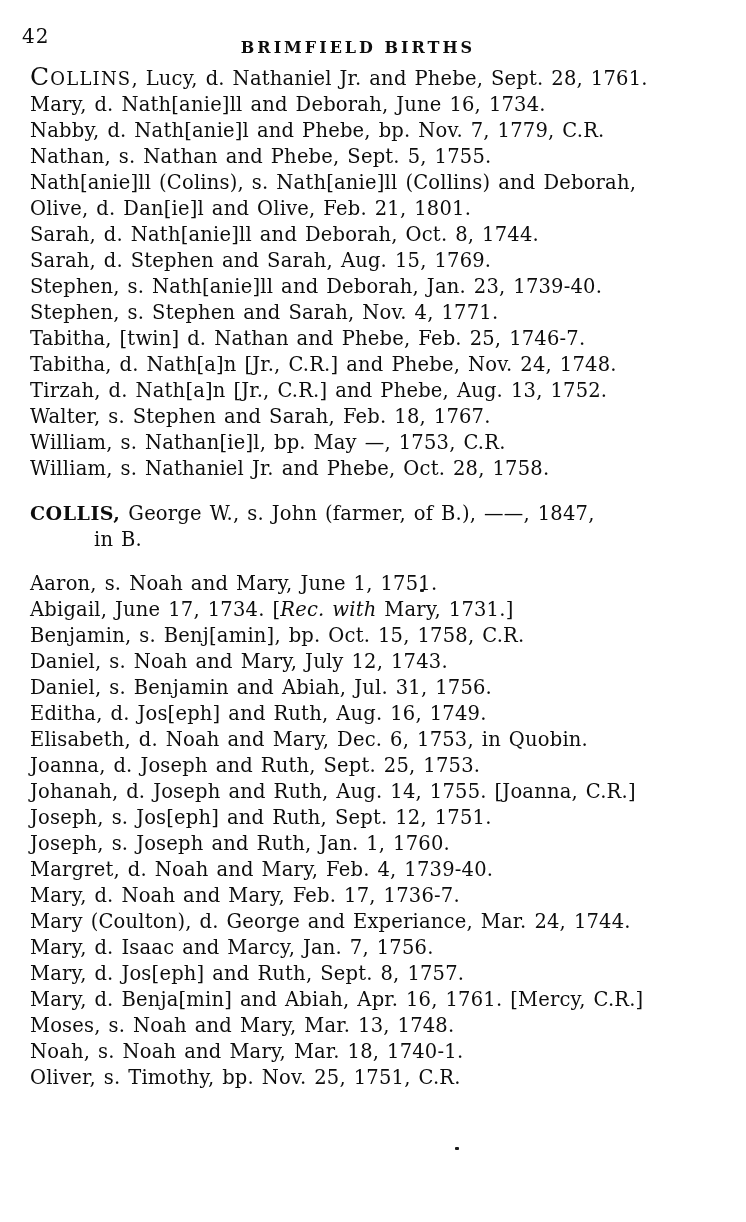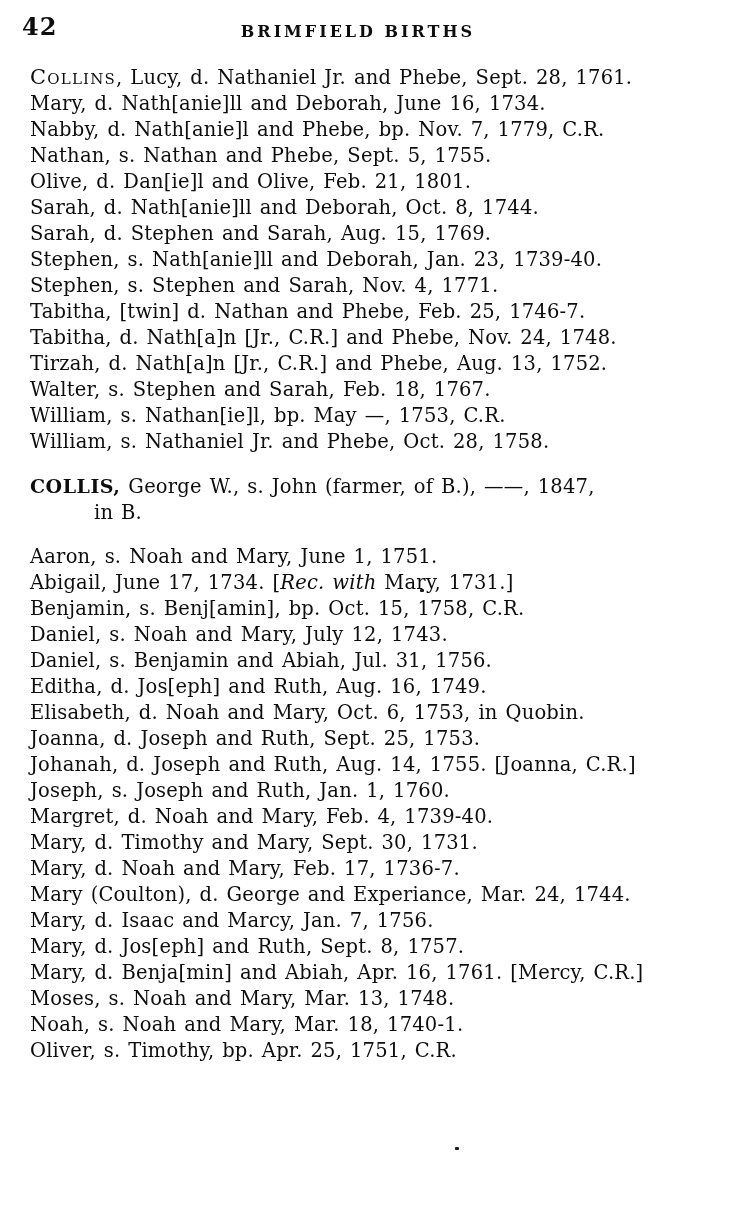--- a/index.html
+++ b/index.html
@@ -13,51 +13,51 @@
     overflow: hidden;
     box-sizing: border-box;
   }
   .page-header {
     position: relative;
     height: 44px;
   }
   .page-number {
     position: absolute;
     left: 22px;
-    top: 12px;
-    font-size: 24px;
-    font-weight: bold;
+    top: 24px;
+    font-size: 20px;
+    font-weight: normal;
     letter-spacing: 1px;
   }
   .page-title {
     position: absolute;
     left: 0;
     right: 30px;
-    top: 22px;
+    top: 38px;
     text-align: center;
     font-size: 16px;
     font-weight: bold;
     letter-spacing: 3px;
   }
   .content {
     margin: 20px 6px 0 30px;
     font-size: 19.5px;
     line-height: 26px;
     letter-spacing: 0.2px;
     word-spacing: 1.5px;
   }
   .section { margin-top: 0; }
   .section + .section { margin-top: 18px; }
   .line { white-space: nowrap; }
   .line.indent { padding-left: 64px; }
   .seg-normal { font-style: normal; }
   .seg-smallcaps {
     font-variant: small-caps;
     letter-spacing: 1.2px;
-    font-size: 21px;
+    font-size: 25px;
   }
   .seg-bold {
     font-weight: bold;
     font-size: 19px;
     letter-spacing: 0.5px;
   }
   .seg-italic { font-style: italic; }
   .speck {
     position: absolute;
     background: #1a1a1a;
@@ -73,20 +73,21 @@
   <div class="page-header">
     <span class="page-number">42</span>
     <span class="page-title">BRIMFIELD BIRTHS</span>
   </div>
   <div class="content">
       <div class="section">
         <div class="line"><span class="seg-smallcaps">Collins</span><span class="seg-normal">, Lucy, d. Nathaniel Jr. and Phebe, Sept. 28, 1761.</span></div>
         <div class="line"><span class="seg-normal">Mary, d. Nath[anie]ll and Deborah, June 16, 1734.</span></div>
         <div class="line"><span class="seg-normal">Nabby, d. Nath[anie]l and Phebe, bp. Nov. 7, 1779, C.R.</span></div>
         <div class="line"><span class="seg-normal">Nathan, s. Nathan and Phebe, Sept. 5, 1755.</span></div>
+        <div class="line"><span class="seg-normal">Nath[anie]ll (Colins), s. Nath[anie]ll (Collins) and Deborah,</span></div>
         <div class="line"><span class="seg-normal">Olive, d. Dan[ie]l and Olive, Feb. 21, 1801.</span></div>
         <div class="line"><span class="seg-normal">Sarah, d. Nath[anie]ll and Deborah, Oct. 8, 1744.</span></div>
         <div class="line"><span class="seg-normal">Sarah, d. Stephen and Sarah, Aug. 15, 1769.</span></div>
         <div class="line"><span class="seg-normal">Stephen, s. Nath[anie]ll and Deborah, Jan. 23, 1739-40.</span></div>
         <div class="line"><span class="seg-normal">Stephen, s. Stephen and Sarah, Nov. 4, 1771.</span></div>
         <div class="line"><span class="seg-normal">Tabitha, [twin] d. Nathan and Phebe, Feb. 25, 1746-7.</span></div>
         <div class="line"><span class="seg-normal">Tabitha, d. Nath[a]n [Jr., C.R.] and Phebe, Nov. 24, 1748.</span></div>
         <div class="line"><span class="seg-normal">Tirzah, d. Nath[a]n [Jr., C.R.] and Phebe, Aug. 13, 1752.</span></div>
         <div class="line"><span class="seg-normal">Walter, s. Stephen and Sarah, Feb. 18, 1767.</span></div>
         <div class="line"><span class="seg-normal">William, s. Nathan[ie]l, bp. May —, 1753, C.R.</span></div>
@@ -96,31 +97,31 @@
         <div class="line"><span class="seg-bold">COLLIS,</span><span class="seg-normal"> George W., s. John (farmer, of B.), ——, 1847,</span></div>
         <div class="line indent"><span class="seg-normal">in B.</span></div>
       </div>
       <div class="section">
         <div class="line"><span class="seg-normal">Aaron, s. Noah and Mary, June 1, 1751.</span></div>
         <div class="line"><span class="seg-normal">Abigail, June 17, 1734. [</span><span class="seg-italic">Rec. with</span><span class="seg-normal"> Mary, 1731.]</span></div>
         <div class="line"><span class="seg-normal">Benjamin, s. Benj[amin], bp. Oct. 15, 1758, C.R.</span></div>
         <div class="line"><span class="seg-normal">Daniel, s. Noah and Mary, July 12, 1743.</span></div>
         <div class="line"><span class="seg-normal">Daniel, s. Benjamin and Abiah, Jul. 31, 1756.</span></div>
         <div class="line"><span class="seg-normal">Editha, d. Jos[eph] and Ruth, Aug. 16, 1749.</span></div>
-        <div class="line"><span class="seg-normal">Elisabeth, d. Noah and Mary, Oct. 6, 1753, in Quobin.</span></div>
+        <div class="line"><span class="seg-normal">Elisabeth, d. Noah and Mary, Dec. 6, 1753, in Quobin.</span></div>
         <div class="line"><span class="seg-normal">Joanna, d. Joseph and Ruth, Sept. 25, 1753.</span></div>
         <div class="line"><span class="seg-normal">Johanah, d. Joseph and Ruth, Aug. 14, 1755. [Joanna, C.R.]</span></div>
+        <div class="line"><span class="seg-normal">Joseph, s. Jos[eph] and Ruth, Sept. 12, 1751.</span></div>
         <div class="line"><span class="seg-normal">Joseph, s. Joseph and Ruth, Jan. 1, 1760.</span></div>
         <div class="line"><span class="seg-normal">Margret, d. Noah and Mary, Feb. 4, 1739-40.</span></div>
-        <div class="line"><span class="seg-normal">Mary, d. Timothy and Mary, Sept. 30, 1731.</span></div>
         <div class="line"><span class="seg-normal">Mary, d. Noah and Mary, Feb. 17, 1736-7.</span></div>
         <div class="line"><span class="seg-normal">Mary (Coulton), d. George and Experiance, Mar. 24, 1744.</span></div>
         <div class="line"><span class="seg-normal">Mary, d. Isaac and Marcy, Jan. 7, 1756.</span></div>
         <div class="line"><span class="seg-normal">Mary, d. Jos[eph] and Ruth, Sept. 8, 1757.</span></div>
         <div class="line"><span class="seg-normal">Mary, d. Benja[min] and Abiah, Apr. 16, 1761. [Mercy, C.R.]</span></div>
         <div class="line"><span class="seg-normal">Moses, s. Noah and Mary, Mar. 13, 1748.</span></div>
         <div class="line"><span class="seg-normal">Noah, s. Noah and Mary, Mar. 18, 1740-1.</span></div>
-        <div class="line"><span class="seg-normal">Oliver, s. Timothy, bp. Apr. 25, 1751, C.R.</span></div>
+        <div class="line"><span class="seg-normal">Oliver, s. Timothy, bp. Nov. 25, 1751, C.R.</span></div>
       </div>
     </div>
   <div class="speck speck-1"></div>
   <div class="speck speck-2"></div>
 </div>
 
 </body></html>

